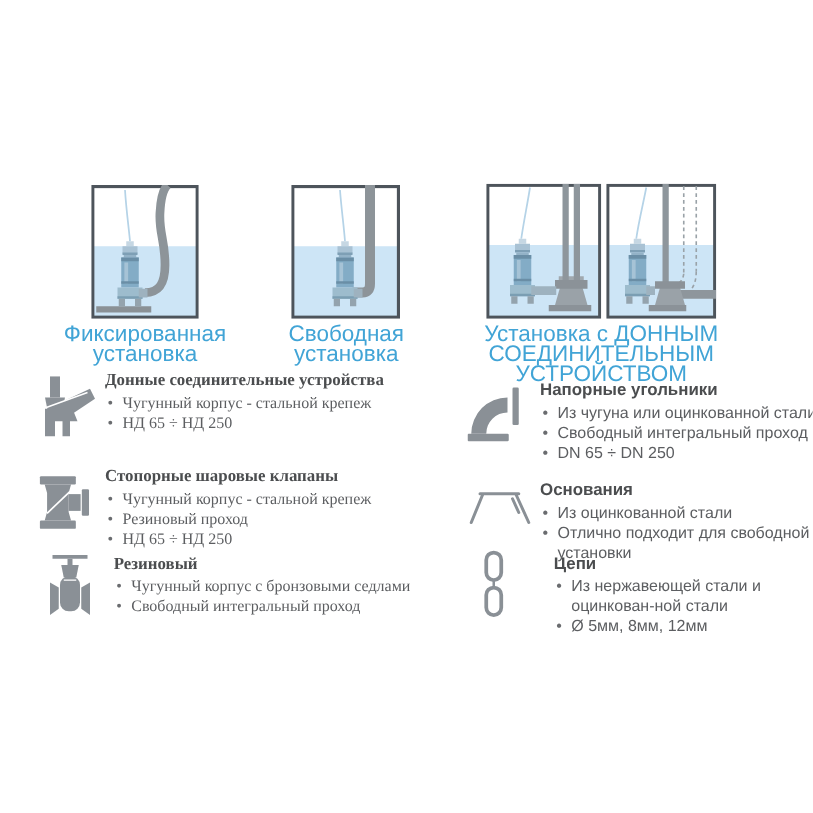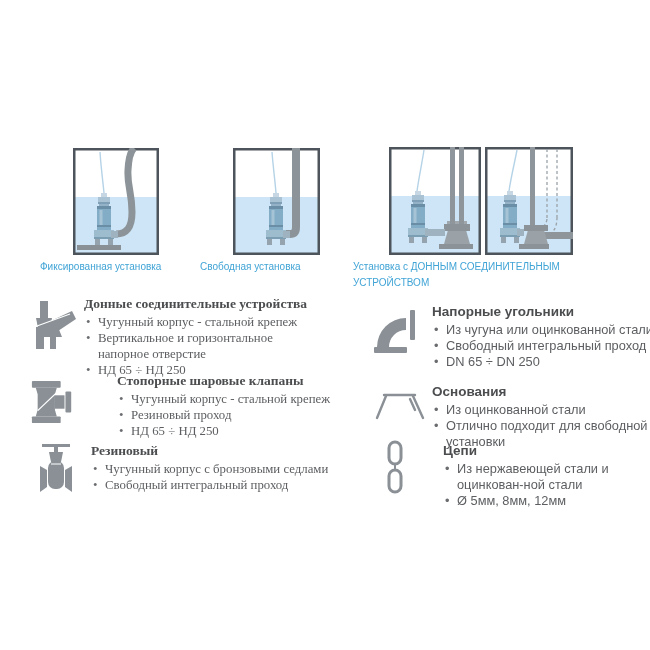--- a/index.html
+++ b/index.html
@@ -5,22 +5,22 @@
   html,body{margin:0;padding:0;}
   body{
     width:650px;height:650px;background:#ffffff;
     font-family:"Liberation Sans","DejaVu Sans",sans-serif;
     position:relative;overflow:hidden;
     -webkit-font-smoothing:antialiased;
   }
   .canvas{position:absolute;left:0;top:0;width:650px;height:650px;}
   figure{margin:0;position:absolute;}
   .caption{
-    position:absolute;color:#41a4d6;
-    font-size:10px;line-height:16px;
+    position:absolute;text-align:center;color:#41a4d6;
+    font-size:18px;line-height:16px;
   }
   .section{position:absolute;display:flex;}
   .icon-box{flex:0 0 54px;display:flex;justify-content:flex-start;}
   .sec-text h3{
     margin:0 0 2px 0;font-size:13.5px;line-height:17px;
     font-weight:bold;color:#4b4d4f;
   }
   .sec-text ul{margin:0;padding:0;list-style:none;}
   .sec-text li{
     position:relative;padding-left:14px;margin:0;
@@ -123,27 +123,26 @@
           <path d="M10,25 L42,10 L46,18 L28,30 Z"></path>
           <path d="M6,26 L28,26 L32,36 L26,36 L26,48 L20,48 L20,36 L14,36 L14,48 L6,48 Z"></path>
         </g>
         <path d="M7,25 L40,13" stroke="#ffffff" stroke-width="1.2" fill="none"></path>
       </svg>
     </div>
     <div class="sec-text">
       <h3>Донные соединительные устройства</h3>
       <ul>
         <li>Чугунный корпус - стальной крепеж</li>
-        <li>Вертикальное и горизонтальное напорное отверстие</li>
         <li>НД 65 ÷ НД 250</li>
       </ul>
     </div>
   </div>
 
-  <div class="section col-left" style="left:30px;top:372px;gap:33px;">
+  <div class="section col-left" style="left:30px;top:372px;">
     <div class="icon-box">
       <svg width="46" height="44" viewBox="0 0 48 44" style="margin-top:8px">
         <g fill="#8a9096">
           <rect x="2" y="0" width="30" height="7" rx="1"></rect>
           <rect x="2" y="37" width="30" height="7" rx="1"></rect>
           <path d="M6,7 L28,7 L26,14 L26,30 L28,37 L6,37 L8,30 L8,14 Z"></path>
           <rect x="26" y="15" width="10" height="14"></rect>
           <rect x="37" y="11" width="6" height="22" rx="1"></rect>
         </g>
         <path d="M8,31 L27,13" stroke="#ffffff" stroke-width="1.4" fill="none"></path>

